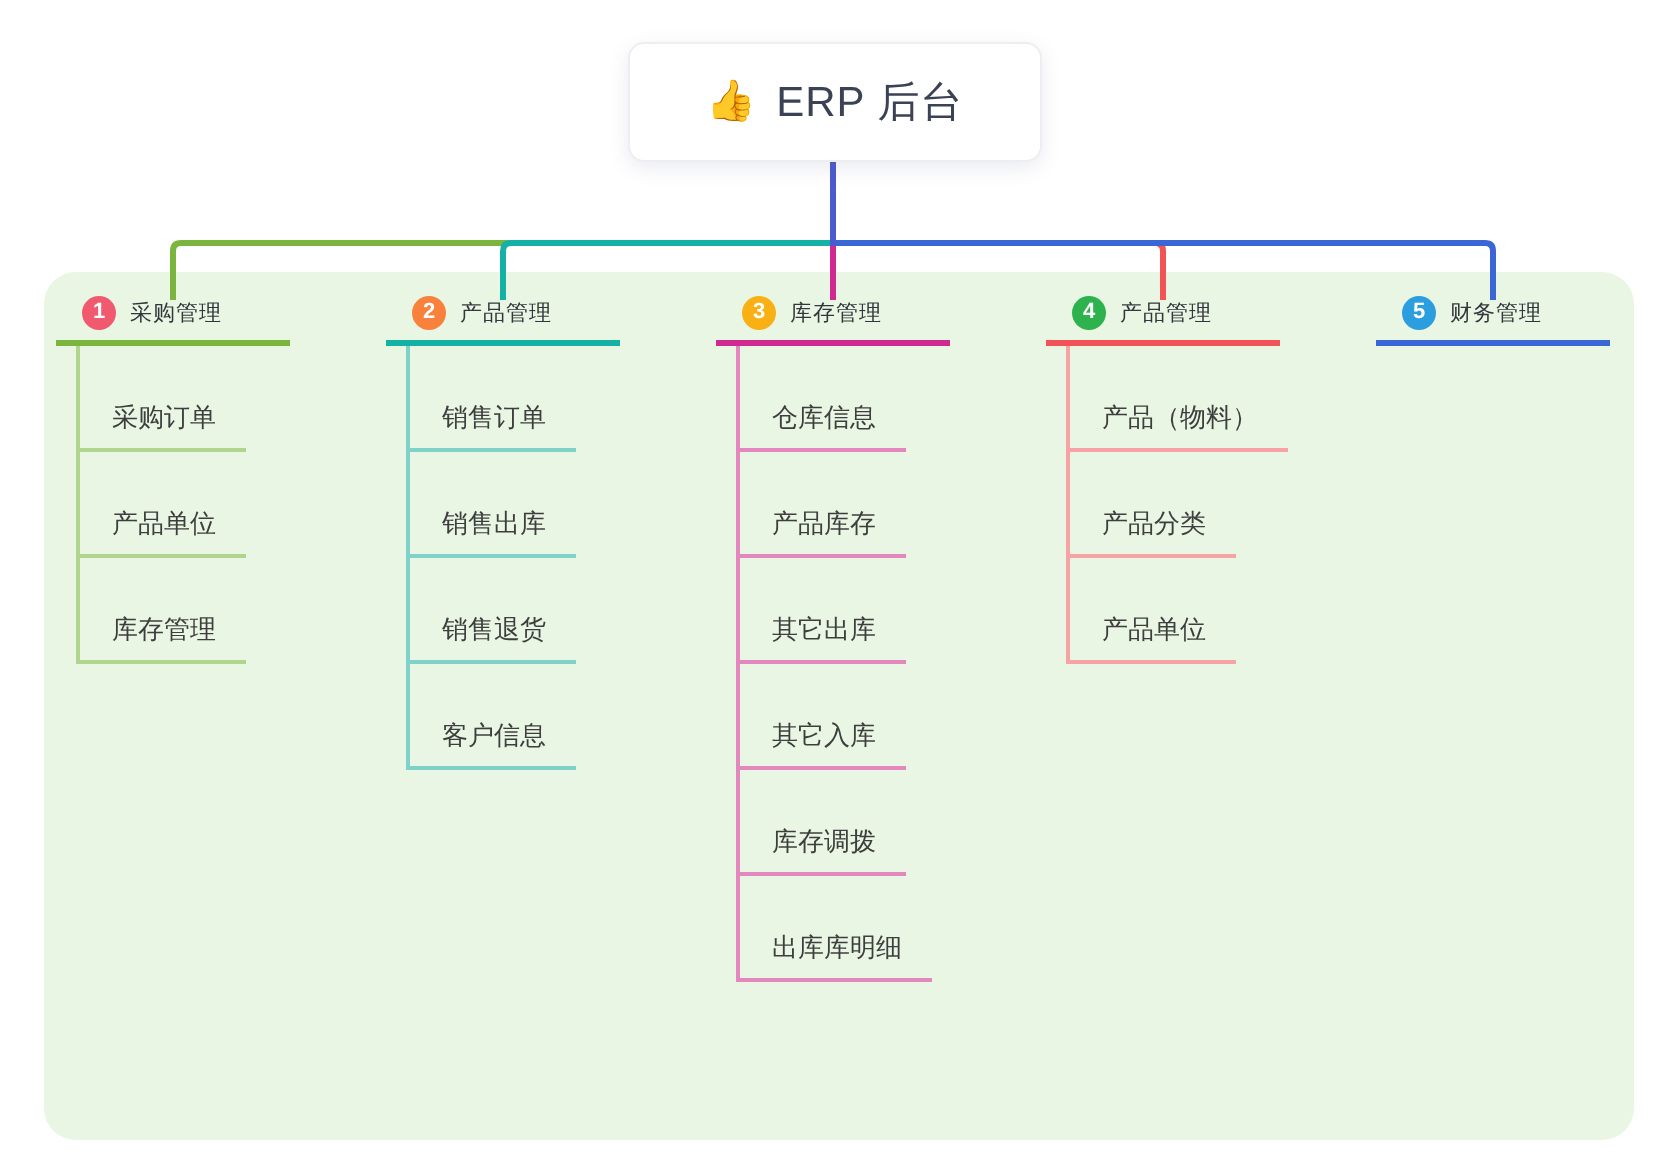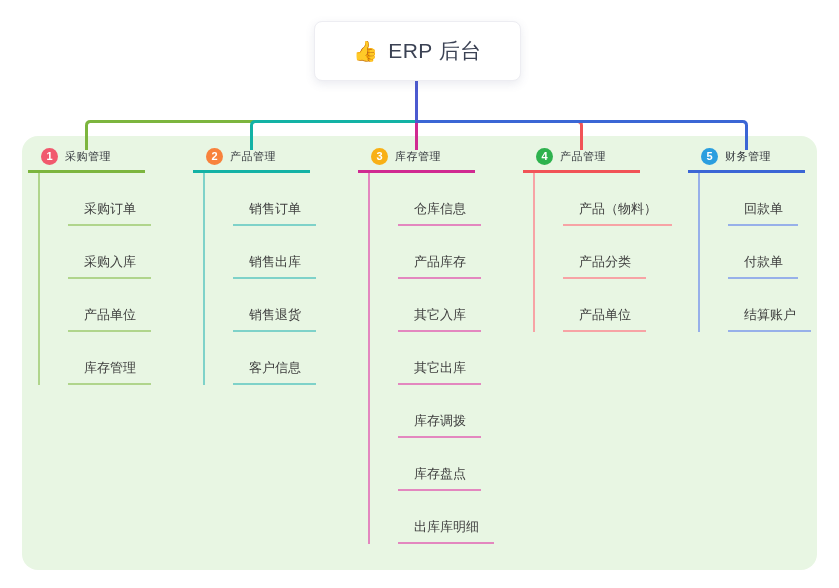--- a/index.html
+++ b/index.html
@@ -39,21 +39,21 @@
   .branch-label{font-size:11px;color:#33373d;font-weight:500;letter-spacing:.5px;white-space:nowrap;}
   .children{
     margin-left:10px;width:max-content;
     border-left:2px solid var(--cl);
   }
   .child{height:53px;display:flex;align-items:flex-end;}
   .child-label{
     display:inline-block;white-space:nowrap;
     border-bottom:2px solid var(--cl);
     padding:0 15px 6px 16px;
-    font-size:13px;color:#3e3e3e;margin-left:28px;
+    font-size:13px;color:#3e3e3e;
   }
 </style>
 </head>
 <body style="background: rgb(255, 255, 255);">
 
 <div class="panel" style="background: rgb(232, 246, 227);"></div>
 
 <svg class="connectors" width="839" height="170">
     <path d="M86.5,150 L86.5,125.5 Q86.5,121.5 90.5,121.5 L416.5,121.5" stroke="#7cb53e" stroke-width="3" fill="none"></path>
     <path d="M251.5,150 L251.5,125.5 Q251.5,121.5 255.5,121.5 L416.5,121.5" stroke="#13b2a5" stroke-width="3" fill="none"></path>
@@ -70,23 +70,20 @@
 
 <div id="branches">
   <div class="branch" style="left: 28px; --c: #7cb53e; --cl: #b0d58c;">
     <div class="branch-header">
       <span class="badge" style="background: rgb(241, 89, 110);">1</span>
       <span class="branch-label">采购管理</span>
     </div>
     <div class="children">
         <div class="child">
           <span class="child-label">采购订单</span>
-        </div>
-        <div class="child">
-          <span class="child-label">采购入库</span>
         </div>
         <div class="child">
           <span class="child-label">产品单位</span>
         </div>
         <div class="child">
           <span class="child-label">库存管理</span>
         </div>
       </div>
   </div>
 
@@ -117,30 +114,27 @@
       <span class="branch-label">库存管理</span>
     </div>
     <div class="children">
         <div class="child">
           <span class="child-label">仓库信息</span>
         </div>
         <div class="child">
           <span class="child-label">产品库存</span>
         </div>
         <div class="child">
+          <span class="child-label">其它出库</span>
+        </div>
+        <div class="child">
           <span class="child-label">其它入库</span>
         </div>
         <div class="child">
-          <span class="child-label">其它出库</span>
-        </div>
-        <div class="child">
           <span class="child-label">库存调拨</span>
-        </div>
-        <div class="child">
-          <span class="child-label">库存盘点</span>
         </div>
         <div class="child">
           <span class="child-label">出库库明细</span>
         </div>
       </div>
   </div>
 
   <div class="branch" style="left: 523px; --c: #f15357; --cl: #f7a3a5;">
     <div class="branch-header">
       <span class="badge" style="background: rgb(46, 178, 78);">4</span>
@@ -157,25 +151,14 @@
           <span class="child-label">产品单位</span>
         </div>
       </div>
   </div>
 
   <div class="branch" style="left: 688px; --c: #3b66d5; --cl: #97b0e9;">
     <div class="branch-header">
       <span class="badge" style="background: rgb(42, 158, 223);">5</span>
       <span class="branch-label">财务管理</span>
     </div>
-    <div class="children">
-        <div class="child">
-          <span class="child-label">回款单</span>
-        </div>
-        <div class="child">
-          <span class="child-label">付款单</span>
-        </div>
-        <div class="child">
-          <span class="child-label">结算账户</span>
-        </div>
-      </div>
   </div>
 </div>
 
 </body></html>

